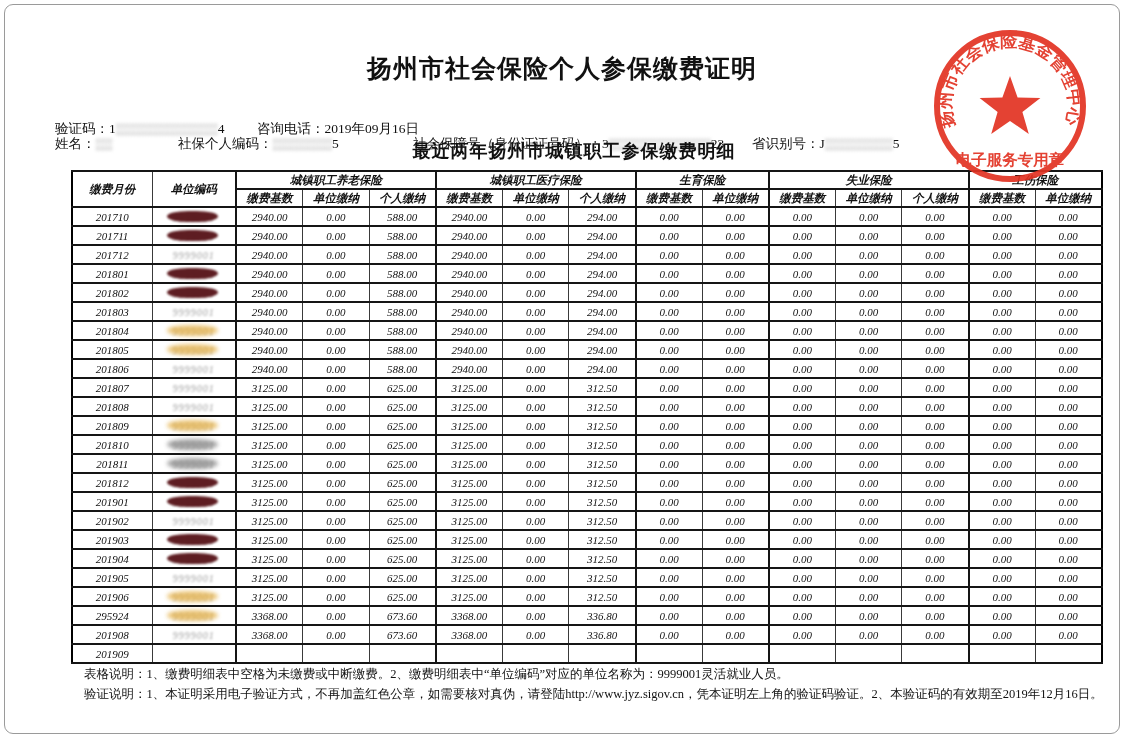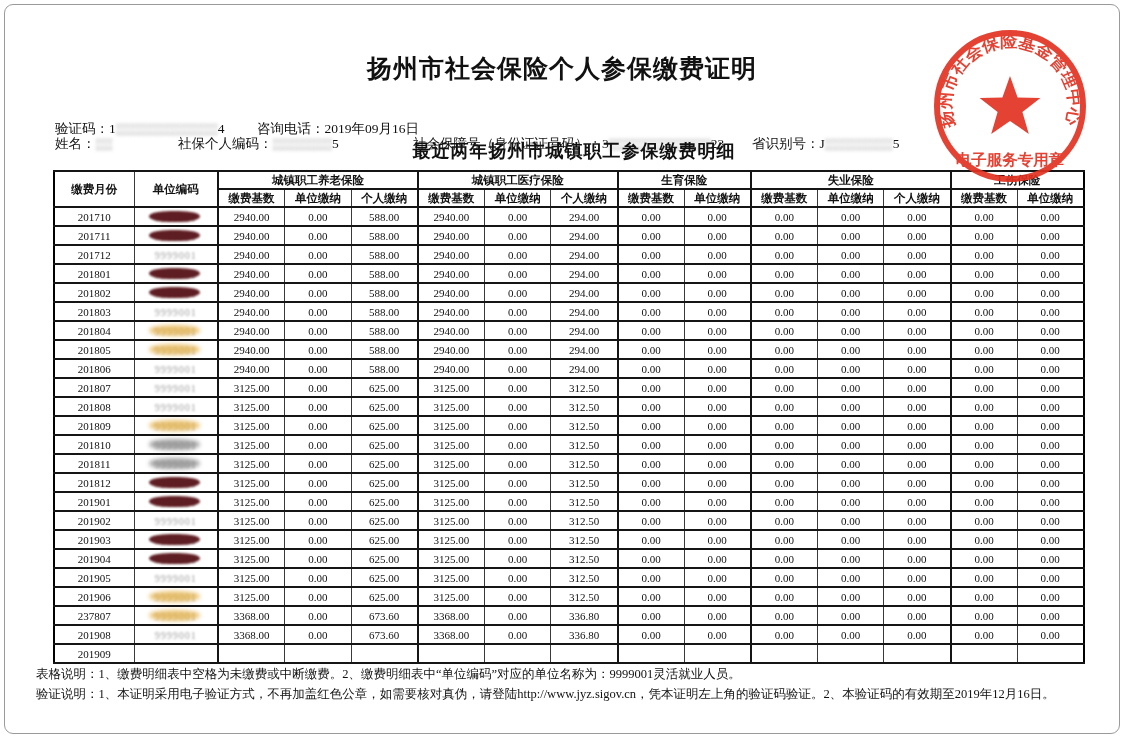--- a/index.html
+++ b/index.html
@@ -23,42 +23,43 @@
   .info-line .fld{position:absolute;white-space:nowrap;}
   .lbl{font-weight:normal;}
   .redact{
     color:#b8b8b8;filter:blur(1.5px);letter-spacing:0;font-size:12px;
   }
   .table-title{
     position:absolute;left:12px;top:139px;width:100%;
     text-align:center;font-size:18px;font-weight:bold;letter-spacing:1px;
   }
   .detail-table{
-    position:absolute;left:53px;top:170px;
+    position:absolute;left:71px;top:170px;
     border-collapse:collapse;table-layout:fixed;
     font-size:11px;
+    font-style:italic;
   }
   .detail-table th,.detail-table td{
     border-left:1px solid #3a3a3a;border-right:1px solid #3a3a3a;
     border-top:2px solid #151515;border-bottom:2px solid #151515;
     padding:0;text-align:center;vertical-align:middle;
     overflow:hidden;white-space:nowrap;
   }
   .detail-table th{height:16px;font-weight:bold;font-size:11.5px;}
   .detail-table td{height:17px;}
   .detail-table .gb{border-left:2px solid #151515;}
   .detail-table{border:2px solid #000;}
   .unit-cell{position:relative;}
   .code{color:#9e9e9e;filter:blur(1.2px);letter-spacing:1px;font-size:10px;}
   .ov{position:absolute;left:18%;top:3px;width:62%;height:11px;border-radius:50% / 60%;}
   .ov-maroon{background:#571318;opacity:.95;filter:blur(1px);}
   .ov-yellow{background:#e5b24a;opacity:.75;filter:blur(2px);}
   .ov-gray{background:#8f8f8f;opacity:.8;filter:blur(2px);}
   .notes{position:absolute;left:36px;top:664px;width:1060px;font-size:12.5px;line-height:20px;}
-  .note-line{white-space:nowrap;}
+  .note-line{white-space:nowrap;margin-left:48px;}
   .note-indent{padding-left:60px;}
   .stamp{position:absolute;left:928px;top:24px;width:166px;height:166px;}
 </style>
 </head>
 <body>
 
 <div class="page">
   <div class="page-border"></div>
 
   <div class="doc-title">扬州市社会保险个人参保缴费证明</div>
@@ -485,21 +486,21 @@
           <td>312.50</td>
           <td class="gb">0.00</td>
           <td>0.00</td>
           <td class="gb">0.00</td>
           <td>0.00</td>
           <td>0.00</td>
           <td class="gb">0.00</td>
           <td>0.00</td>
         </tr>
         <tr>
-          <td>237807</td>
+          <td>295924</td>
           <td class="unit-cell"><span class="code">9999001</span><div class="ov ov-yellow"></div></td>
           <td class="gb">3368.00</td>
           <td>0.00</td>
           <td>673.60</td>
           <td class="gb">3368.00</td>
           <td>0.00</td>
           <td>336.80</td>
           <td class="gb">0.00</td>
           <td>0.00</td>
           <td class="gb">0.00</td>

